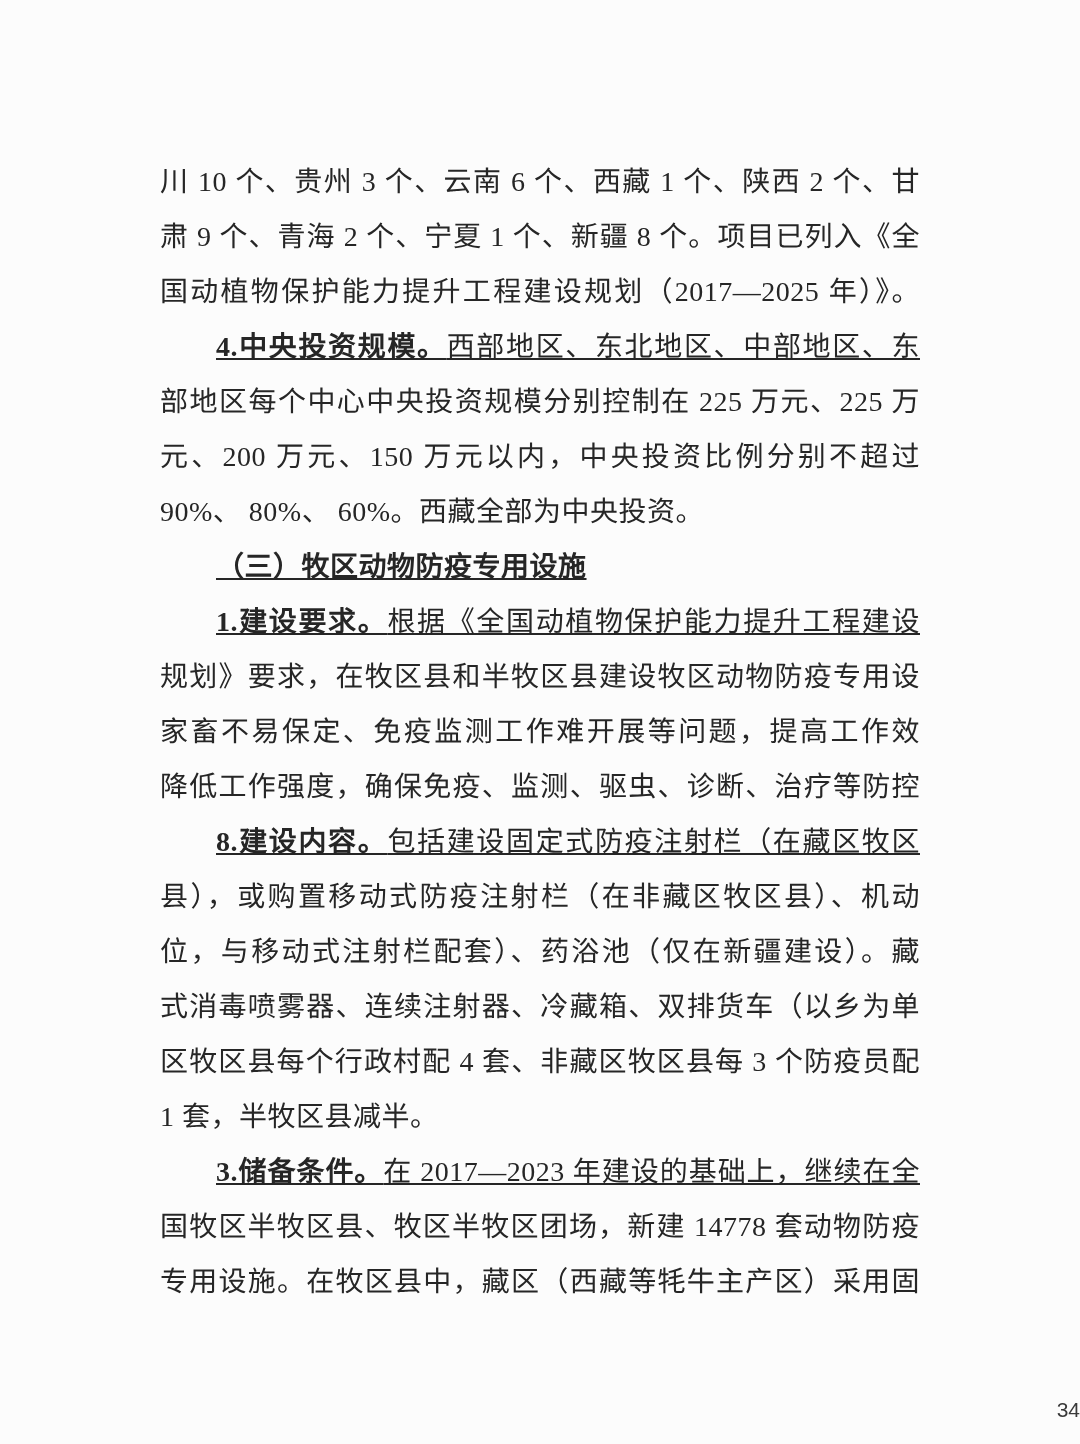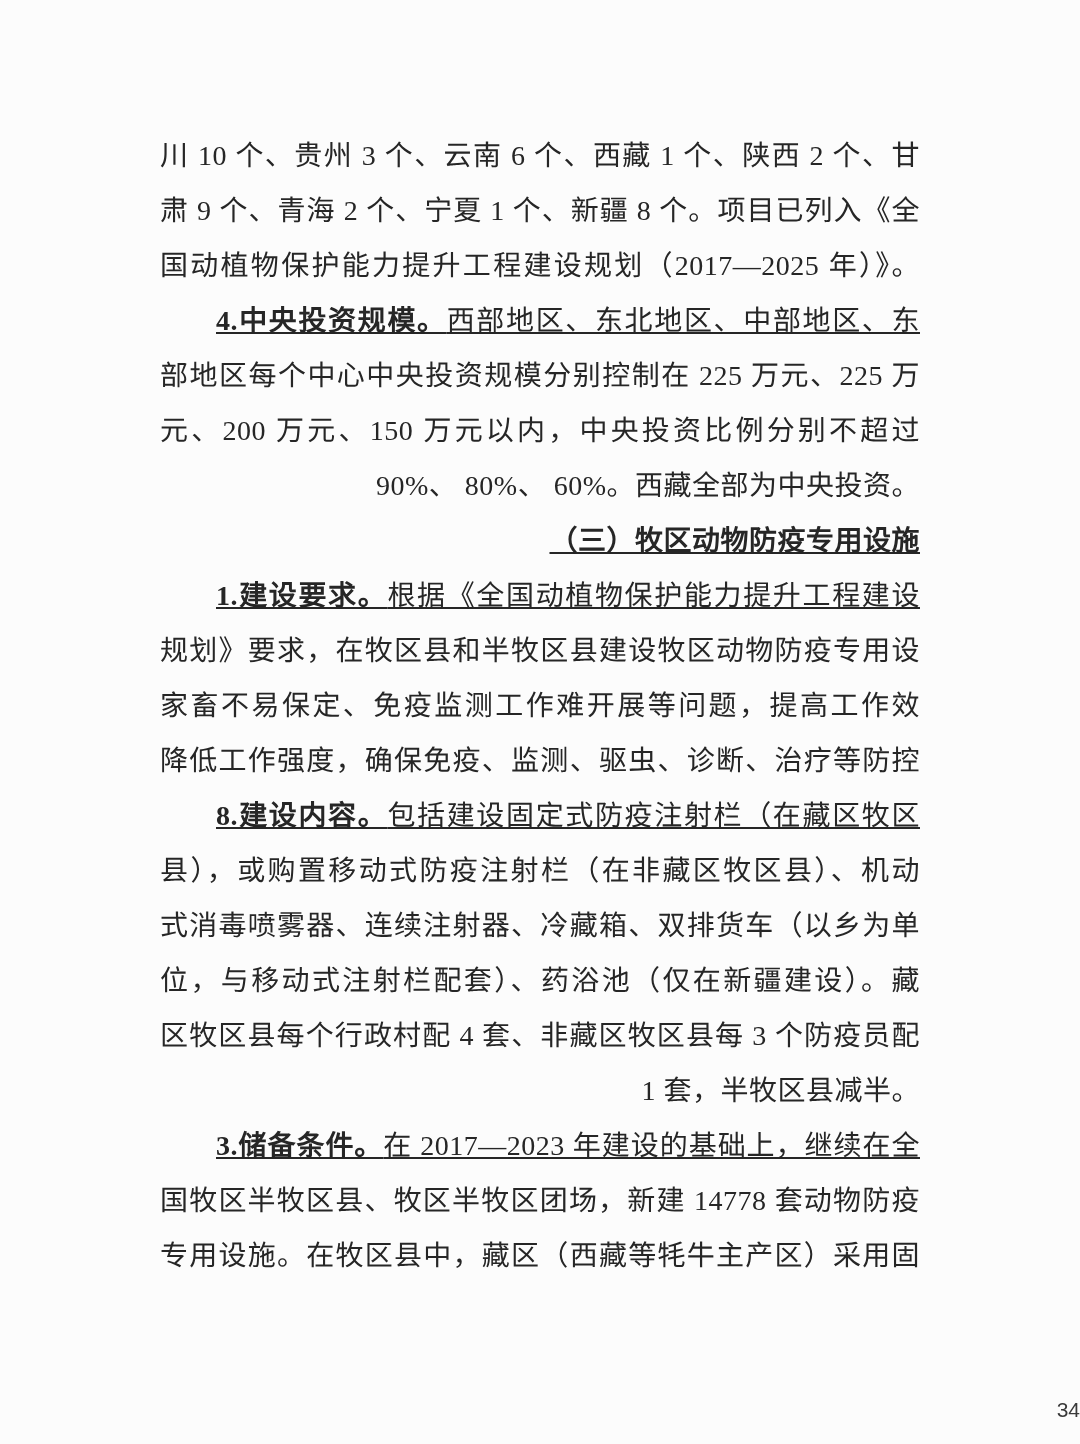--- a/index.html
+++ b/index.html
@@ -16,29 +16,29 @@
     overflow: hidden;
   }
   .page {
     position: absolute;
     inset: 0;
     background: #fcfcfc;
   }
   .text-block {
     position: absolute;
     left: 160px;
-    top: 128px;
+    top: 154px;
     width: 760px;
   }
   .line {
     height: 55px;
     line-height: 55px;
     font-size: 28px;
     letter-spacing: 0.5px;
-    text-align: right;
+    text-align: left;
     overflow: hidden;
     white-space: normal;
   }
   .line.justify {
     text-align: justify;
     text-align-last: justify;
     text-justify: inter-character;
   }
   .line.indent {
     text-indent: 2em;
@@ -71,22 +71,22 @@
       <div class="line justify"><span>部地区每个中心中央投资规模分别控制在 225 万元、225 万</span></div>
       <div class="line justify"><span>元、200 万元、150 万元以内，中央投资比例分别不超过 90%、</span></div>
       <div class="line"><span>90%、 80%、 60%。西藏全部为中央投资。</span></div>
       <div class="line indent bold"><span>（三）牧区动物防疫专用设施</span></div>
       <div class="line indent justify"><b>1.建设要求。</b><span>根据《全国动植物保护能力提升工程建设</span></div>
       <div class="line justify"><span>规划》要求，在牧区县和半牧区县建设牧区动物防疫专用设</span></div>
       <div class="line justify"><span>家畜不易保定、免疫监测工作难开展等问题，提高工作效率，</span></div>
       <div class="line justify"><span>降低工作强度，确保免疫、监测、驱虫、诊断、治疗等防控</span></div>
       <div class="line indent justify"><b>8.建设内容。</b><span>包括建设固定式防疫注射栏（在藏区牧区</span></div>
       <div class="line justify"><span>县），或购置移动式防疫注射栏（在非藏区牧区县）、机动</span></div>
+      <div class="line justify"><span>位，与移动式注射栏配套）、药浴池（仅在新疆建设）。藏</span></div>
       <div class="line justify"><span>式消毒喷雾器、连续注射器、冷藏箱、双排货车（以乡为单</span></div>
-      <div class="line justify"><span>位，与移动式注射栏配套）、药浴池（仅在新疆建设）。藏</span></div>
       <div class="line justify"><span>区牧区县每个行政村配 4 套、非藏区牧区县每 3 个防疫员配</span></div>
       <div class="line"><span>1 套，半牧区县减半。</span></div>
       <div class="line indent justify"><b>3.储备条件。</b><span>在 2017—2023 年建设的基础上，继续在全</span></div>
       <div class="line justify"><span>国牧区半牧区县、牧区半牧区团场，新建 14778 套动物防疫</span></div>
       <div class="line justify"><span>专用设施。在牧区县中，藏区（西藏等牦牛主产区）采用固</span></div>
     </div>
   <div class="page-number">34</div>
 </div>
 
 </body></html>

